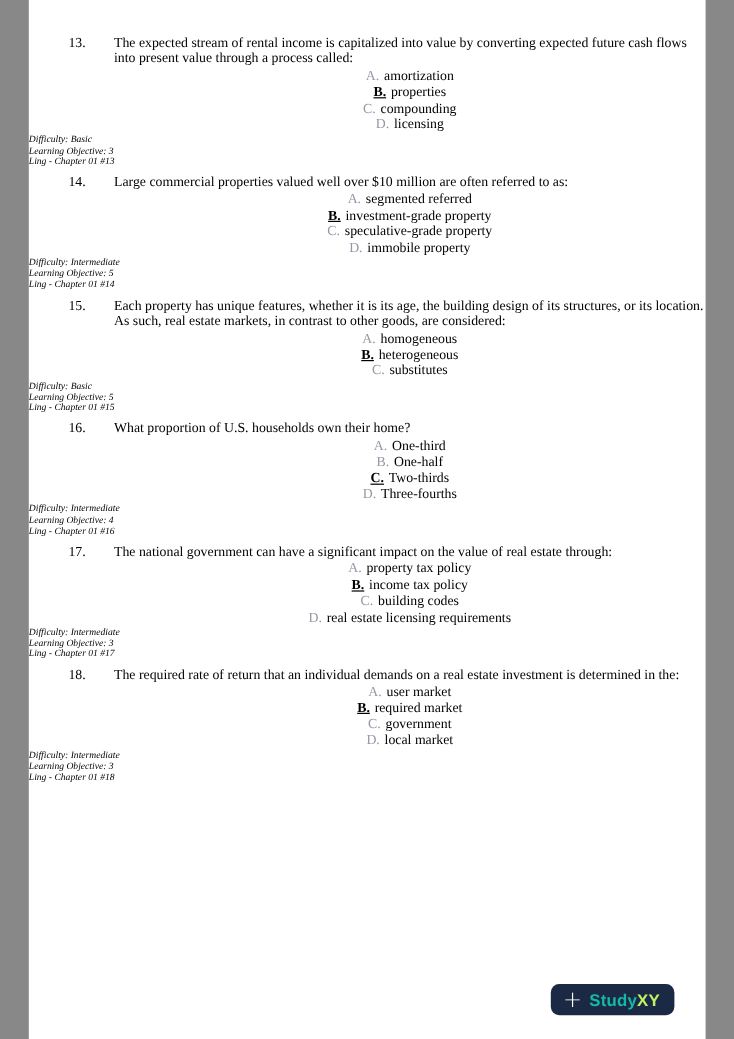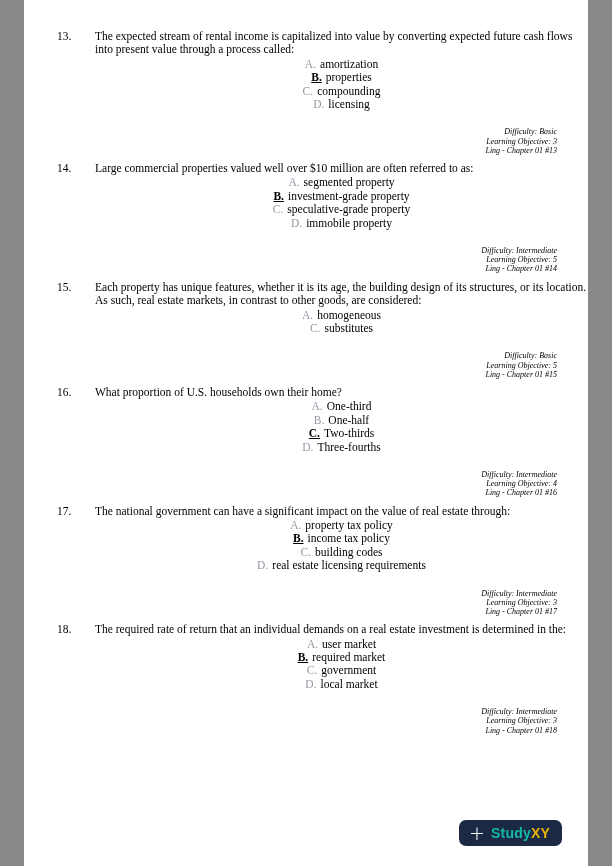--- a/index.html
+++ b/index.html
@@ -21,26 +21,24 @@
   .q-text { width:495px; }
 
   .options { padding-left:71px; margin-top:1px; }
   .option { line-height:13.4px;text-align:center; }
   .opt-letter { color:#9597a5; margin-right:4px; }
   .option.correct .opt-letter {
     color:#000; font-weight:bold; text-decoration:underline;
   }
 
   .meta {
-    text-align:right;
     padding-right:31px;
     font-style:italic;
     font-size:8px;
     line-height:9.2px;
-    margin-top:16px;
     margin-bottom:7px;
   }
 
   .logo {
     position:absolute;
     right:26px; bottom:20px;
     background:#1c2944;
     border-radius:7px;
     height:26px;
     display:flex;
@@ -52,21 +50,21 @@
   }
   .logo-plus {
     color:#ffffff;
     font-weight:300;
     font-size:19px;
     line-height:19px;
     margin-right:6px;
     font-family:"DejaVu Sans", sans-serif;
   }
   .logo-study { color:#14b8a6; letter-spacing:0.2px; }
-  .logo-xy { color:#eab308; letter-spacing:0.2px; }
+  .logo-xy { color:#bef264; letter-spacing:0.2px; }
 </style>
 </head>
 <body>
 
 <div class="page">
   <div class="content" id="questions">
     <div class="question-block">
       <div class="q-row">
         <span class="q-num">13.</span>
         <span class="q-text">The expected stream of rental income is capitalized into value by converting expected future cash flows into present value through a process called:</span>
@@ -95,21 +93,21 @@
       </div>
     </div>
 
     <div class="question-block">
       <div class="q-row">
         <span class="q-num">14.</span>
         <span class="q-text">Large commercial properties valued well over $10 million are often referred to as:</span>
       </div>
       <div class="options">
     <div class="option">
-      <span class="opt-letter">A.</span><span class="opt-text">segmented property</span>
+      <span class="opt-letter">A.</span><span class="opt-text">segmented referred</span>
     </div>
 
     <div class="option correct">
       <span class="opt-letter">B.</span><span class="opt-text">investment-grade property</span>
     </div>
 
     <div class="option">
       <span class="opt-letter">C.</span><span class="opt-text">speculative-grade property</span>
     </div>
 
@@ -127,20 +125,23 @@
     <div class="question-block">
       <div class="q-row">
         <span class="q-num">15.</span>
         <span class="q-text">Each property has unique features, whether it is its age, the building design of its structures, or its location. As such, real estate markets, in contrast to other goods, are considered:</span>
       </div>
       <div class="options">
     <div class="option">
       <span class="opt-letter">A.</span><span class="opt-text">homogeneous</span>
     </div>
 
+    <div class="option correct">
+      <span class="opt-letter">B.</span><span class="opt-text">heterogeneous</span>
+    </div>
 
     <div class="option">
       <span class="opt-letter">C.</span><span class="opt-text">substitutes</span>
     </div>
 
   </div>
       <div class="meta">
         <div class="meta-line">Difficulty: Basic</div>
         <div class="meta-line">Learning Objective: 5</div>
         <div class="meta-line">Ling - Chapter 01 #15</div>

